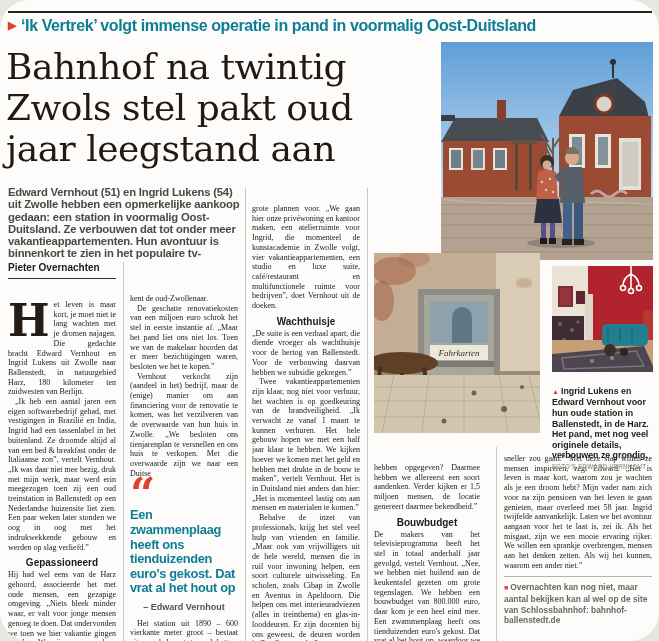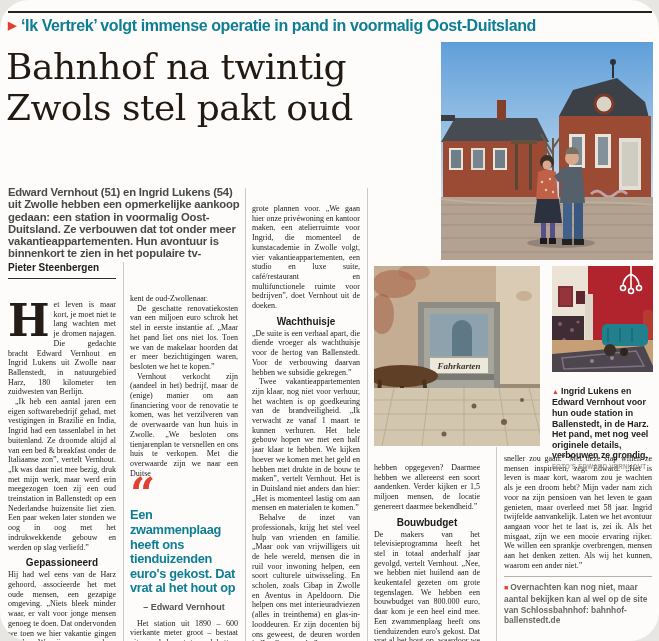--- a/index.html
+++ b/index.html
@@ -50,21 +50,21 @@
   .pq-mark{display:block;font-family:"DejaVu Serif",serif;font-weight:bold;
     font-size:44px;line-height:26px;color:var(--red,#e2402f);height:26px;}
   .pq-text{display:block;font-family:"Liberation Sans",sans-serif;font-weight:bold;
     font-size:12.8px;line-height:14.6px;color:var(--teal,#0d7e95);letter-spacing:-0.3px;}
   .pq-attr{display:block;margin-top:7px;font-family:"Liberation Sans",sans-serif;
     font-weight:bold;font-size:9px;color:#55524e;text-align:center;}
   
   .photo{position:absolute;overflow:hidden;background:#ddd;}
   .photo svg{display:block;}
   .photo-main{left:441px;top:42px;width:212px;height:218px;}
-  .photo-hall{left:374px;top:266px;width:166px;height:180px;font-weight:bold;}
+  .photo-hall{left:374px;top:253px;width:166px;height:180px;}
   .photo-room{left:552px;top:266px;width:101px;height:106px;}
   
   .caption{position:absolute;left:552px;top:377px;width:102px;
     font-family:"Liberation Sans",sans-serif;font-weight:bold;
     font-size:8.8px;line-height:10.6px;color:#23211e;text-align:left;}
   .cap-marker{color:var(--red,#e2402f);font-size:7px;margin-right:2px;}
   .credit{font-weight:bold;color:#a29f98;font-size:6.3px;letter-spacing:0.2px;}
   
   .footnote-rule{border:none;border-top:1px solid #b5b2ac;margin:6px 0 5px 0;}
   .footnote{font-family:"Liberation Sans",sans-serif;font-size:8.4px;line-height:10.6px;
@@ -78,25 +78,26 @@
 
   <div class="top-rule"></div>
 
   <div class="kicker">
     <span class="bullet">▶</span><span>‘Ik Vertrek’ volgt immense operatie in pand in voormalig Oost-Duitsland</span>
   </div>
 
   <div class="headline">
     <div>Bahnhof na twintig</div>
     <div>Zwols stel pakt oud</div>
+    <div>jaar leegstand aan</div>
   </div>
 
   <div class="intro">Edward Vernhout (51) en Ingrid Lukens (54) uit Zwolle hebben een opmerkelijke aankoop gedaan: een station in voormalig Oost-Duitsland. Ze verbouwen dat tot onder meer vakantieappartementen. Hun avontuur is binnenkort te zien in het populaire tv-programma Ik Vertrek. En ja, er zijn tegenslagen, maar: „We hebben niet huilend aan de keukentafel gezeten.”</div>
 
-  <div class="byline">Pieter Steenbergen</div>
+  <div class="byline">Pieter Overnachten</div>
 
   <div class="vdiv a"></div>
   <div class="vdiv b"></div>
   <div class="vdiv c"></div>
   <div class="vdiv d"></div>
 
   <div class="col colA">
     <p><span class="dropcap">H</span><span>et leven is maar kort, je moet niet te lang wachten met je dromen najagen. Die gedachte bracht Edward Vernhout en Ingrid Lukens uit Zwolle naar Ballenstedt, in natuurgebied Harz, 180 kilometer ten zuidwesten van Berlijn.</span></p>
     <p class="indent">„Ik heb een aantal jaren een eigen softwarebedrijf gehad, met vestigingen in Brazilië en India, Ingrid had een tassenlabel in het buitenland. Ze droomde altijd al van een bed &amp; breakfast onder de Italiaanse zon”, vertelt Vernhout. „Ik was daar niet mee bezig, druk met mijn werk, maar werd erin meegezogen toen zij een oud treinstation in Ballenstedt op een Nederlandse huizensite liet zien. Een paar weken later stonden we oog in oog met het indrukwekkende gebouw en werden op slag verliefd.”</p>
     <h3 class="subhead">Gepassioneerd</h3>

